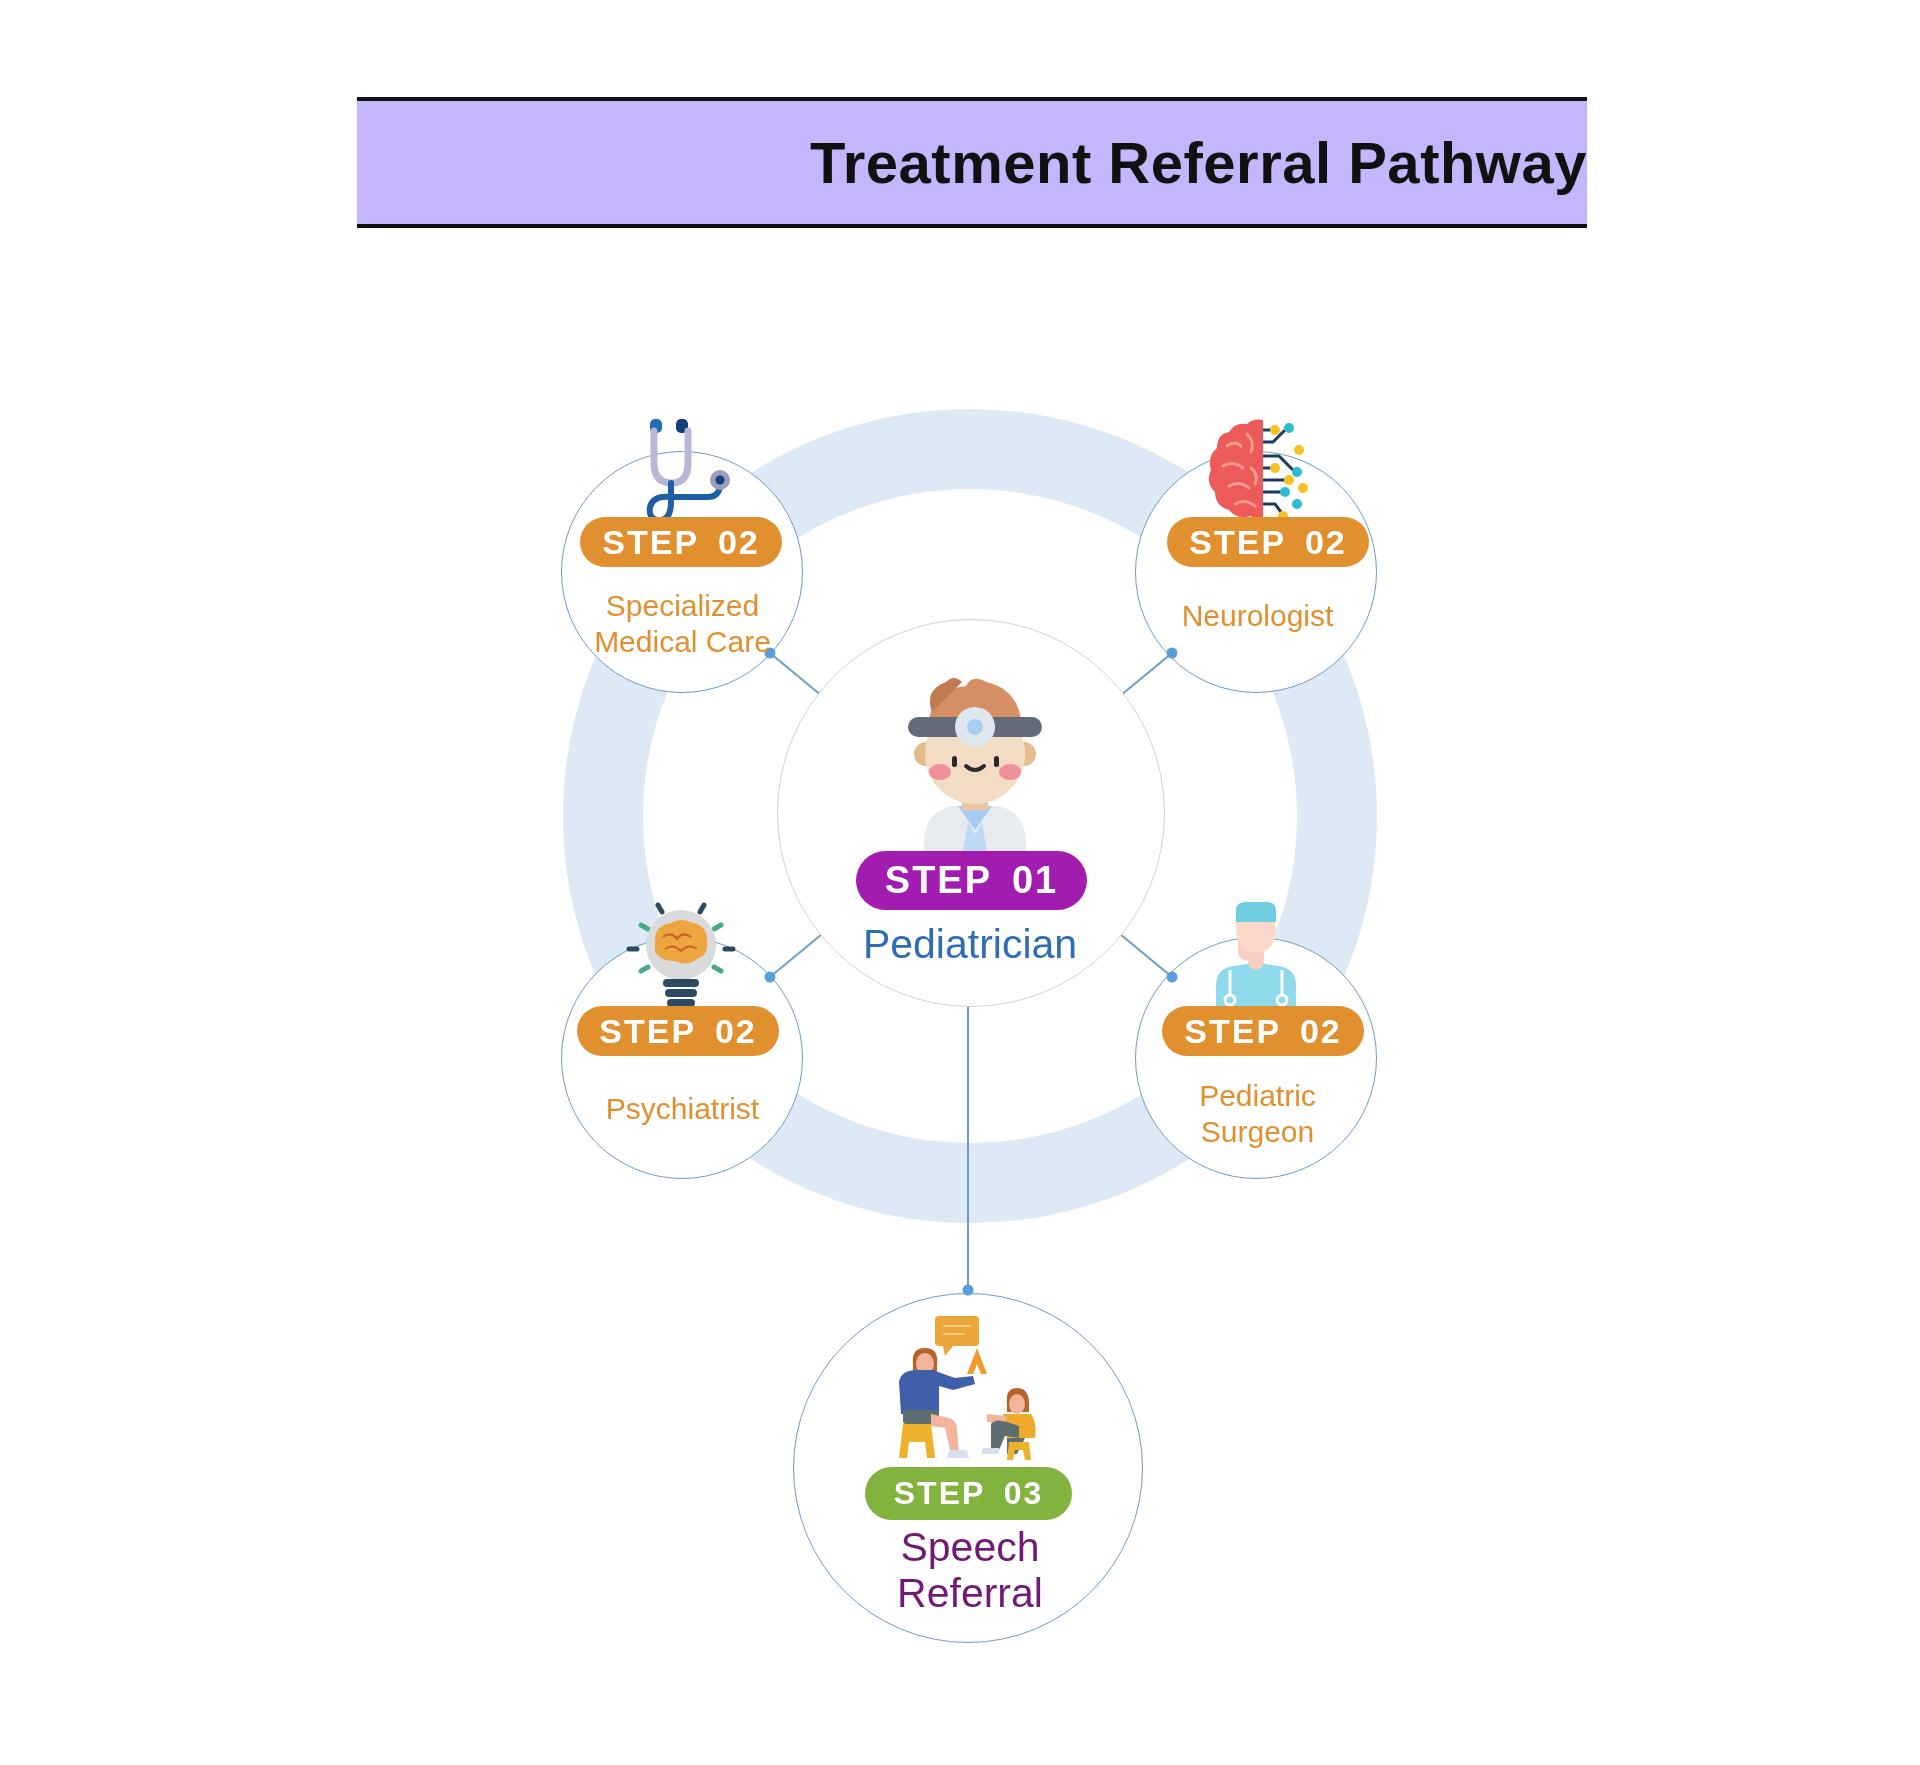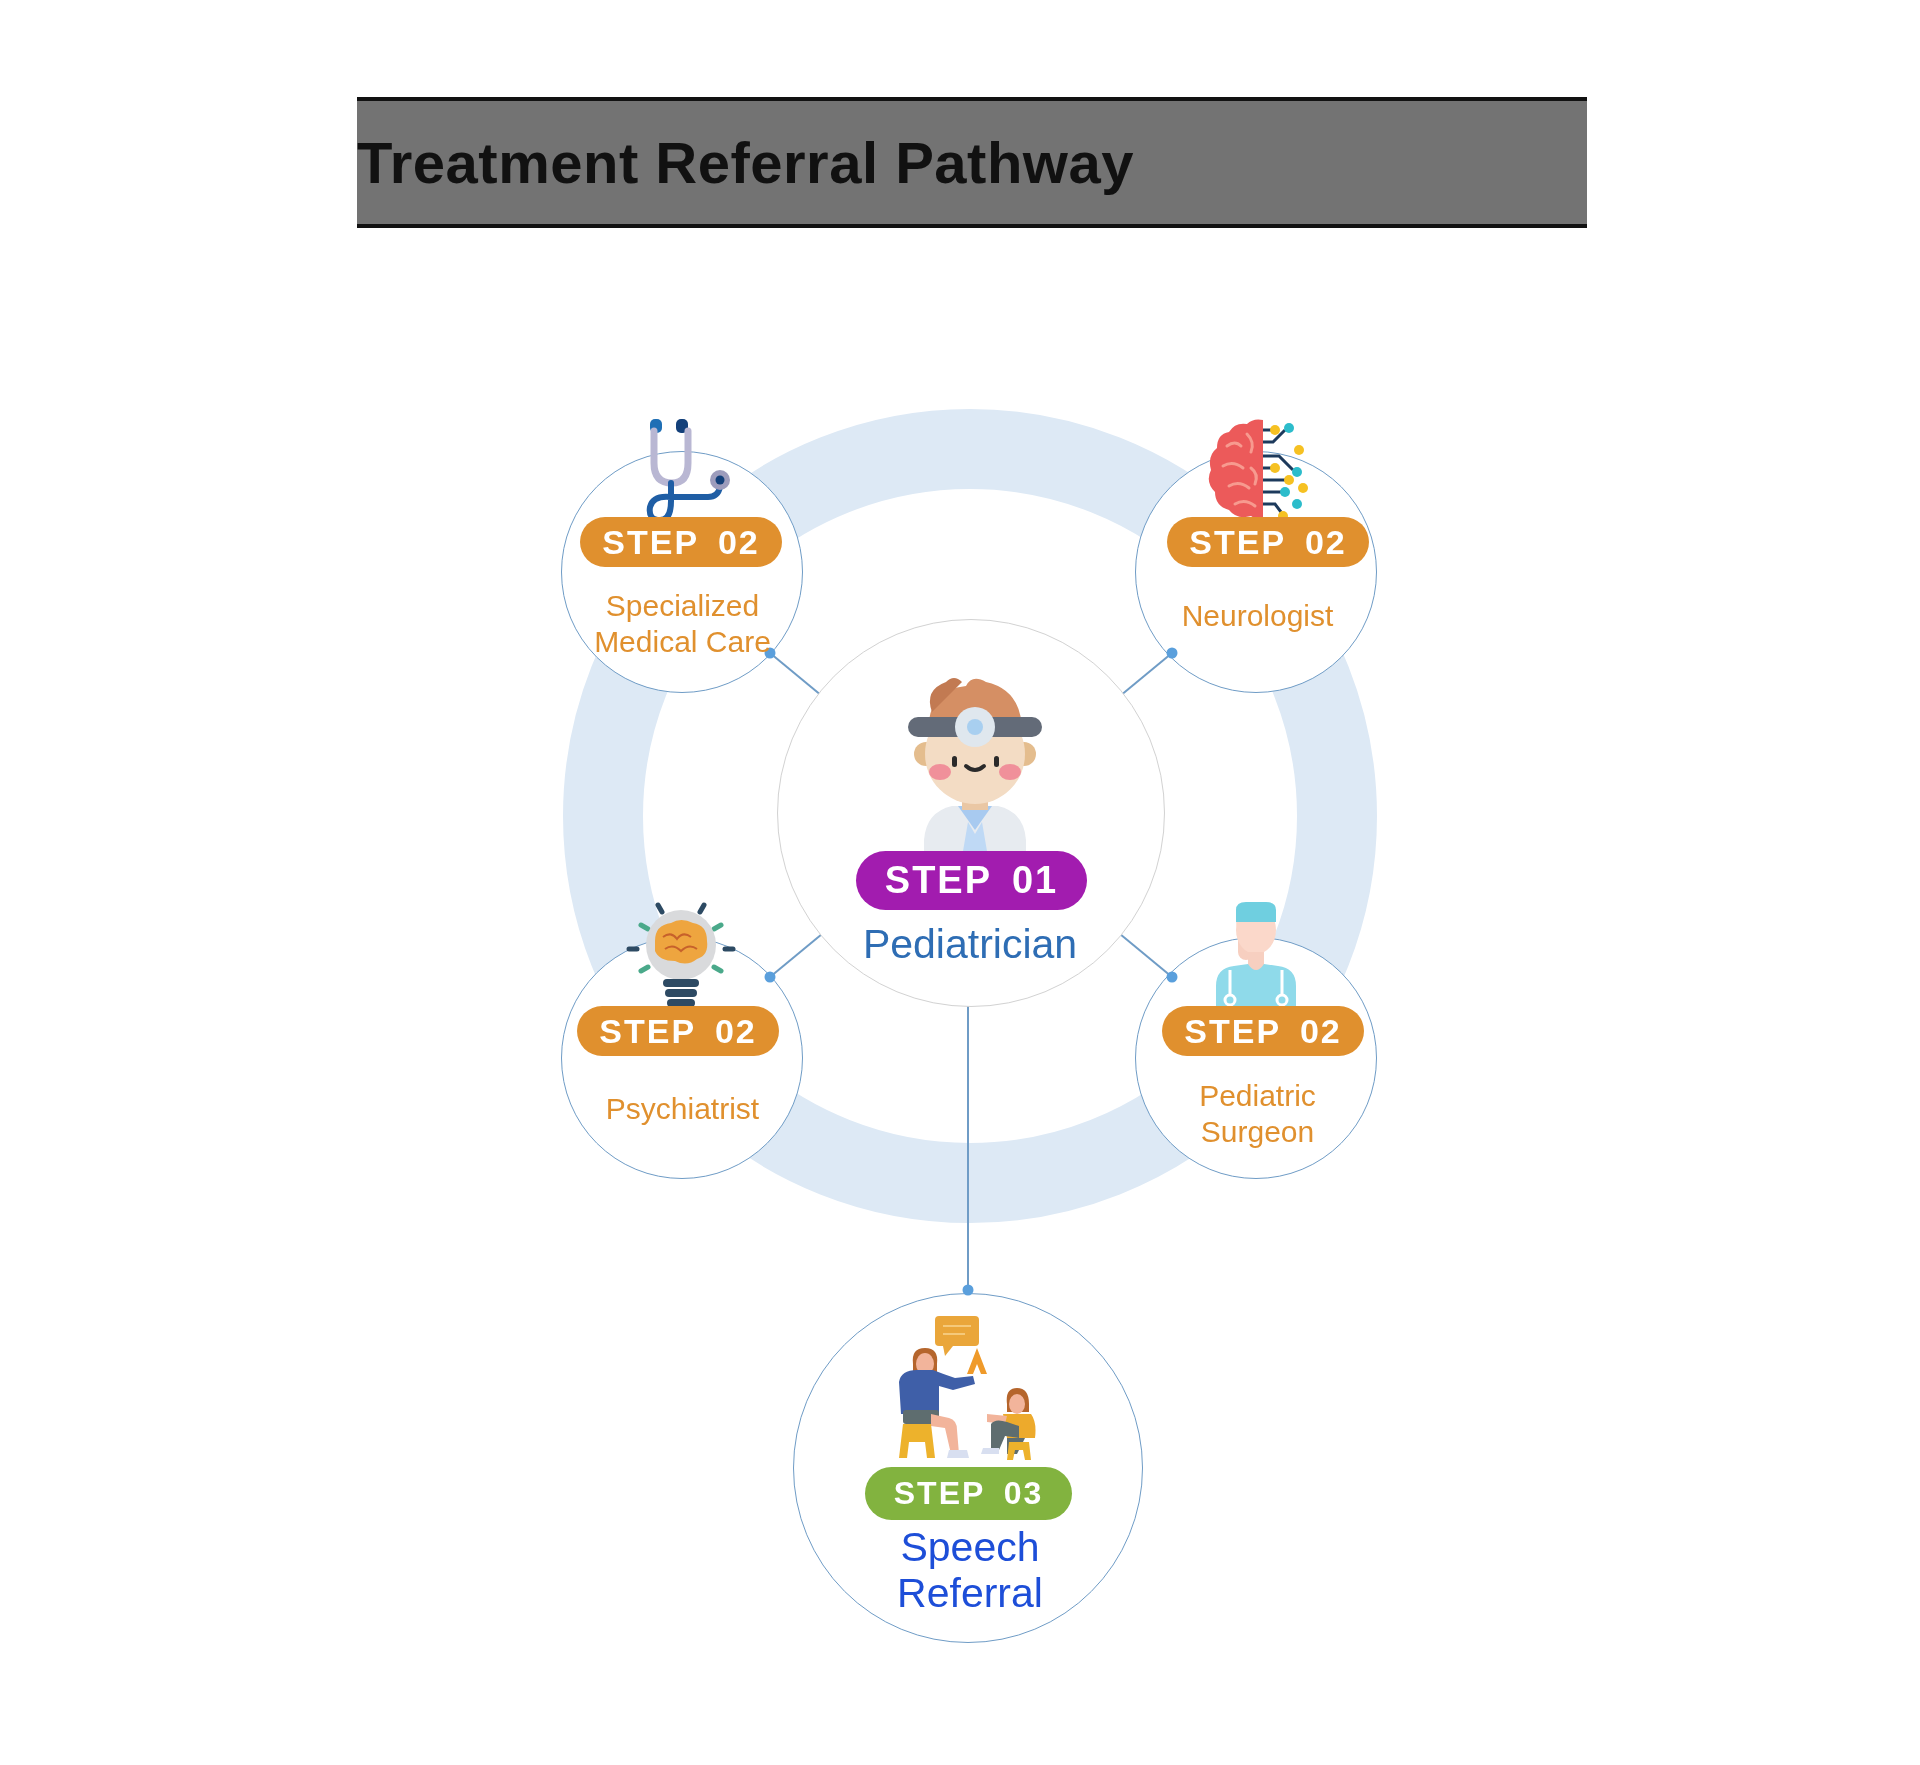--- a/index.html
+++ b/index.html
@@ -1,41 +1,41 @@
 <!DOCTYPE html>
 <html><head>
 <meta charset="utf-8">
 <style>
   html, body { margin: 0; padding: 0; background: #ffffff; }
   body { width: 1920px; height: 1765px; position: relative; overflow: hidden;
          font-family: "Liberation Sans", "DejaVu Sans", sans-serif; }
   .abs { position: absolute; }
   .header {
     left: 357px; top: 97px; width: 1230px; height: 131px;
-    background: #737373; border-top: 4px solid #111; border-bottom: 4px solid #111;
-    box-sizing: border-box; display: flex; align-items: center; justify-content: flex-start;
+    background: #c4b5fd; border-top: 4px solid #111; border-bottom: 4px solid #111;
+    box-sizing: border-box; display: flex; align-items: center; justify-content: flex-end;
   }
   .header h1 { margin: 0; font-size: 58px; font-weight: bold; color: #111; letter-spacing: 0.5px; }
   svg.bg { position: absolute; left: 0; top: 0; }
   .node { position: absolute; border-radius: 50%; background: #fff; box-sizing: border-box; }
   .node.small { border: 1.5px solid #6f9cc6; }
   .node.center { border: 1.5px solid #d2d2d2; }
   .node.bottom { border: 1.5px solid #6f9cc6; }
   .badge {
     position: absolute; border-radius: 30px; color: #fff; font-weight: bold;
     display: flex; align-items: center; justify-content: center;
     letter-spacing: 2px; word-spacing: 8px; white-space: nowrap;
   }
   .badge.orange { background: #e0902e; font-size: 34px; height: 50px; }
   .badge.blue { background: #a21caf; font-size: 38px; height: 59px; }
   .badge.green { background: #82b33f; font-size: 32px; height: 53px; }
   .label { position: absolute; text-align: center; font-weight: normal; line-height: 1.2; }
   .label.orange { color: #e0902e; font-size: 30px; margin-top: 8px; }
   .label.blue { color: #2e6db4; font-size: 41px; text-align: center; }
-  .label.green { color: #1d4ed8; font-size: 41px; line-height: 1.12; }
+  .label.green { color: #701a75; font-size: 41px; line-height: 1.12; }
   .icon { position: absolute; }
 </style>
 </head>
 <body>
 
 <div class="abs header">
   <h1>Treatment Referral Pathway</h1>
 </div>
 
 <svg class="bg" width="1920" height="1765">

